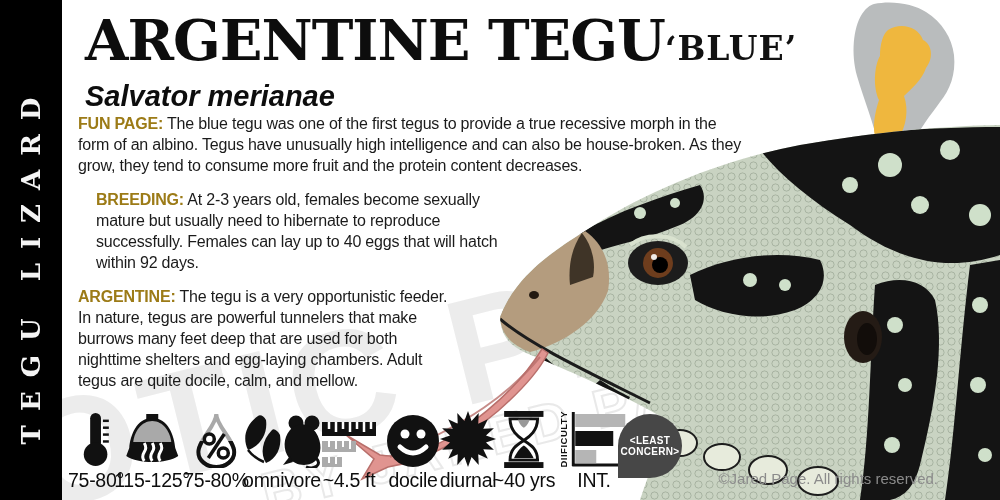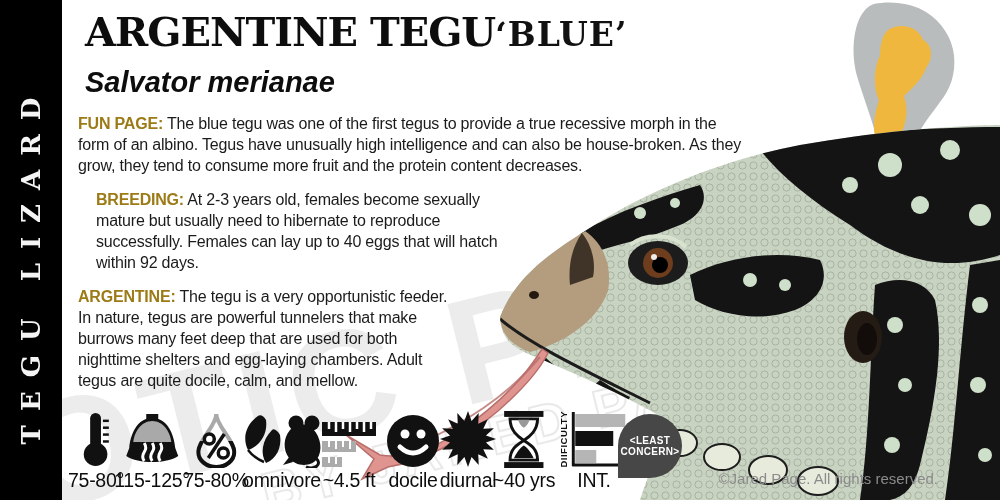--- a/index.html
+++ b/index.html
@@ -16,21 +16,21 @@
 
   
   .sidebar{position:absolute;left:0;top:0;width:62px;height:500px;background:#000;z-index:40;}
   .side-text{position:absolute;left:31px;top:264px;transform:translate(-50%,-50%) rotate(-90deg);
        white-space:nowrap;color:#f4f4f4;font-family:"DejaVu Serif",serif;font-weight:700;
        font-size:26px;letter-spacing:14px;}
 
   
   .header{position:absolute;left:85px;top:12px;z-index:20;}
   .title-row{display:flex;align-items:baseline;}
-  .title{font-family:"DejaVu Serif",serif;font-weight:800;font-size:40px;line-height:1;
+  .title{font-family:"DejaVu Serif",serif;font-weight:800;font-size:56px;line-height:1;
        letter-spacing:-1px;color:#0d0d0d;}
   .variant{font-family:"DejaVu Serif",serif;font-weight:600;font-size:33px;color:#111;
        letter-spacing:1px;}
   .sci{font-weight:700;font-style:italic;font-size:29px;color:#0d0d0d;margin-top:14px;line-height:1;}
 
   
   .sections{position:absolute;left:78px;top:113px;z-index:20;}
   .sec{font-size:16px;line-height:21px;letter-spacing:-0.2px;color:#1b1b1b;margin:0 0 13px 0;}
   .sec .lab{font-weight:700;color:#9c7b17;}
   .sec-funfacts{width:668px;}

